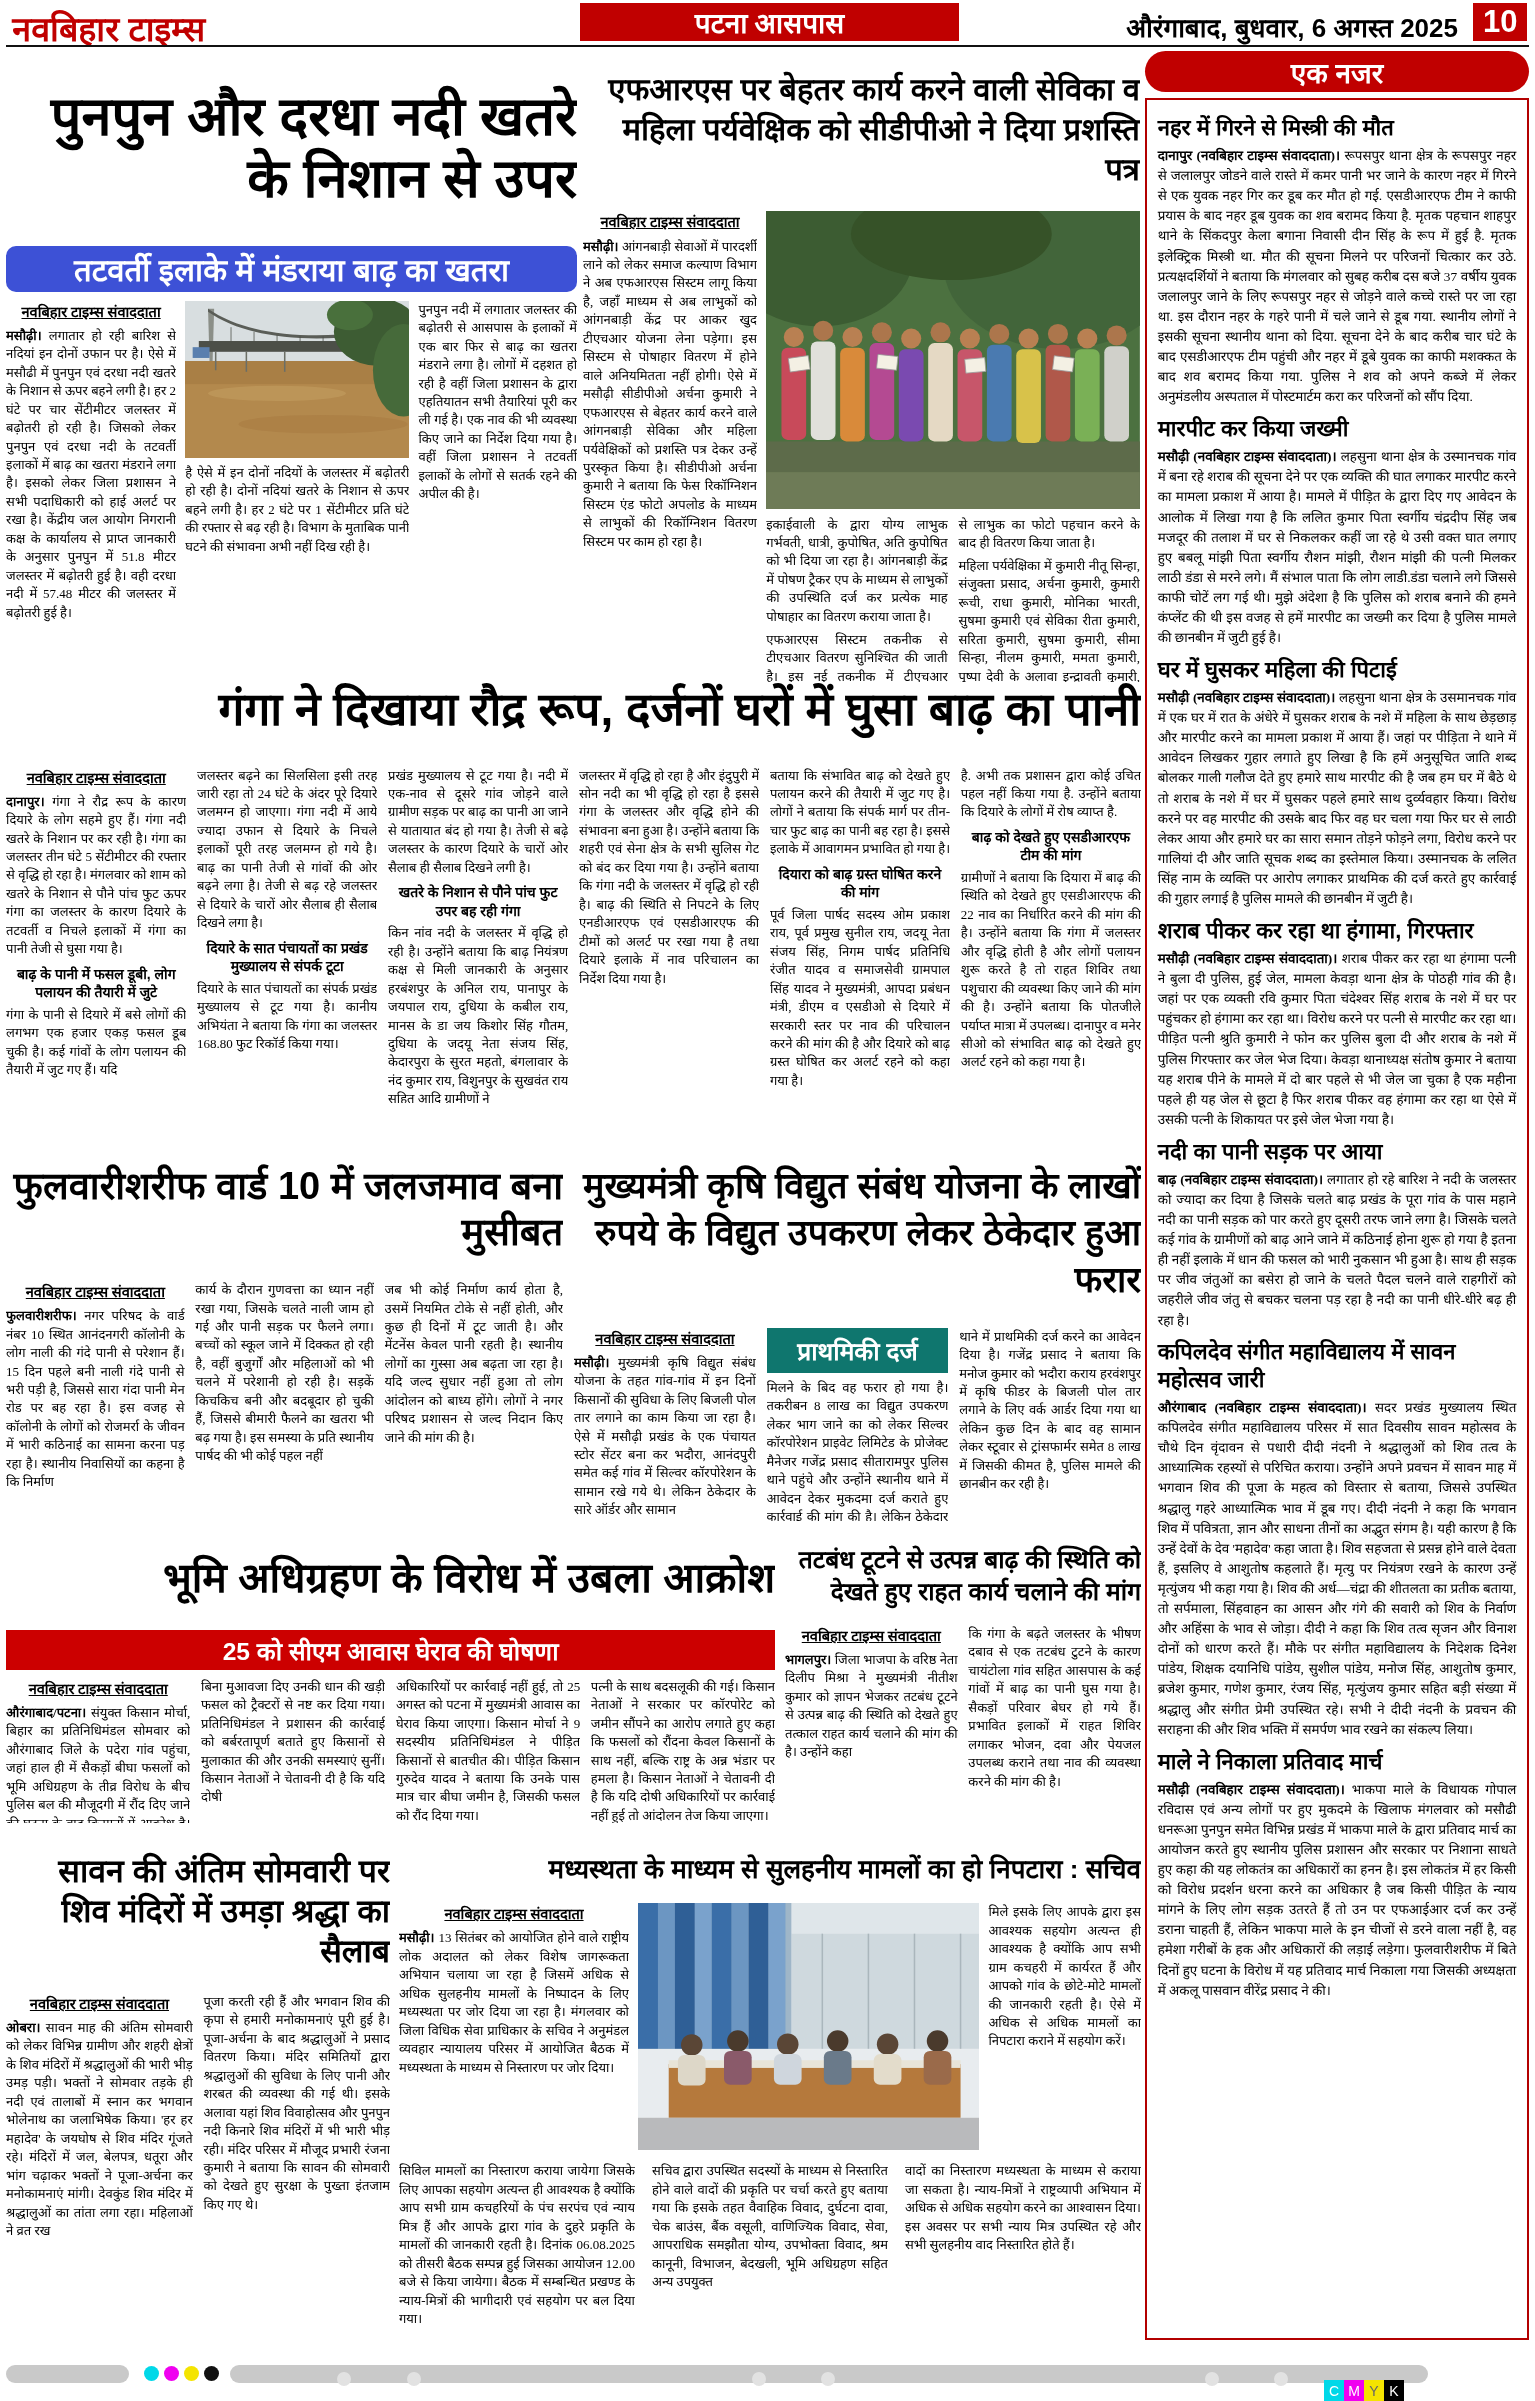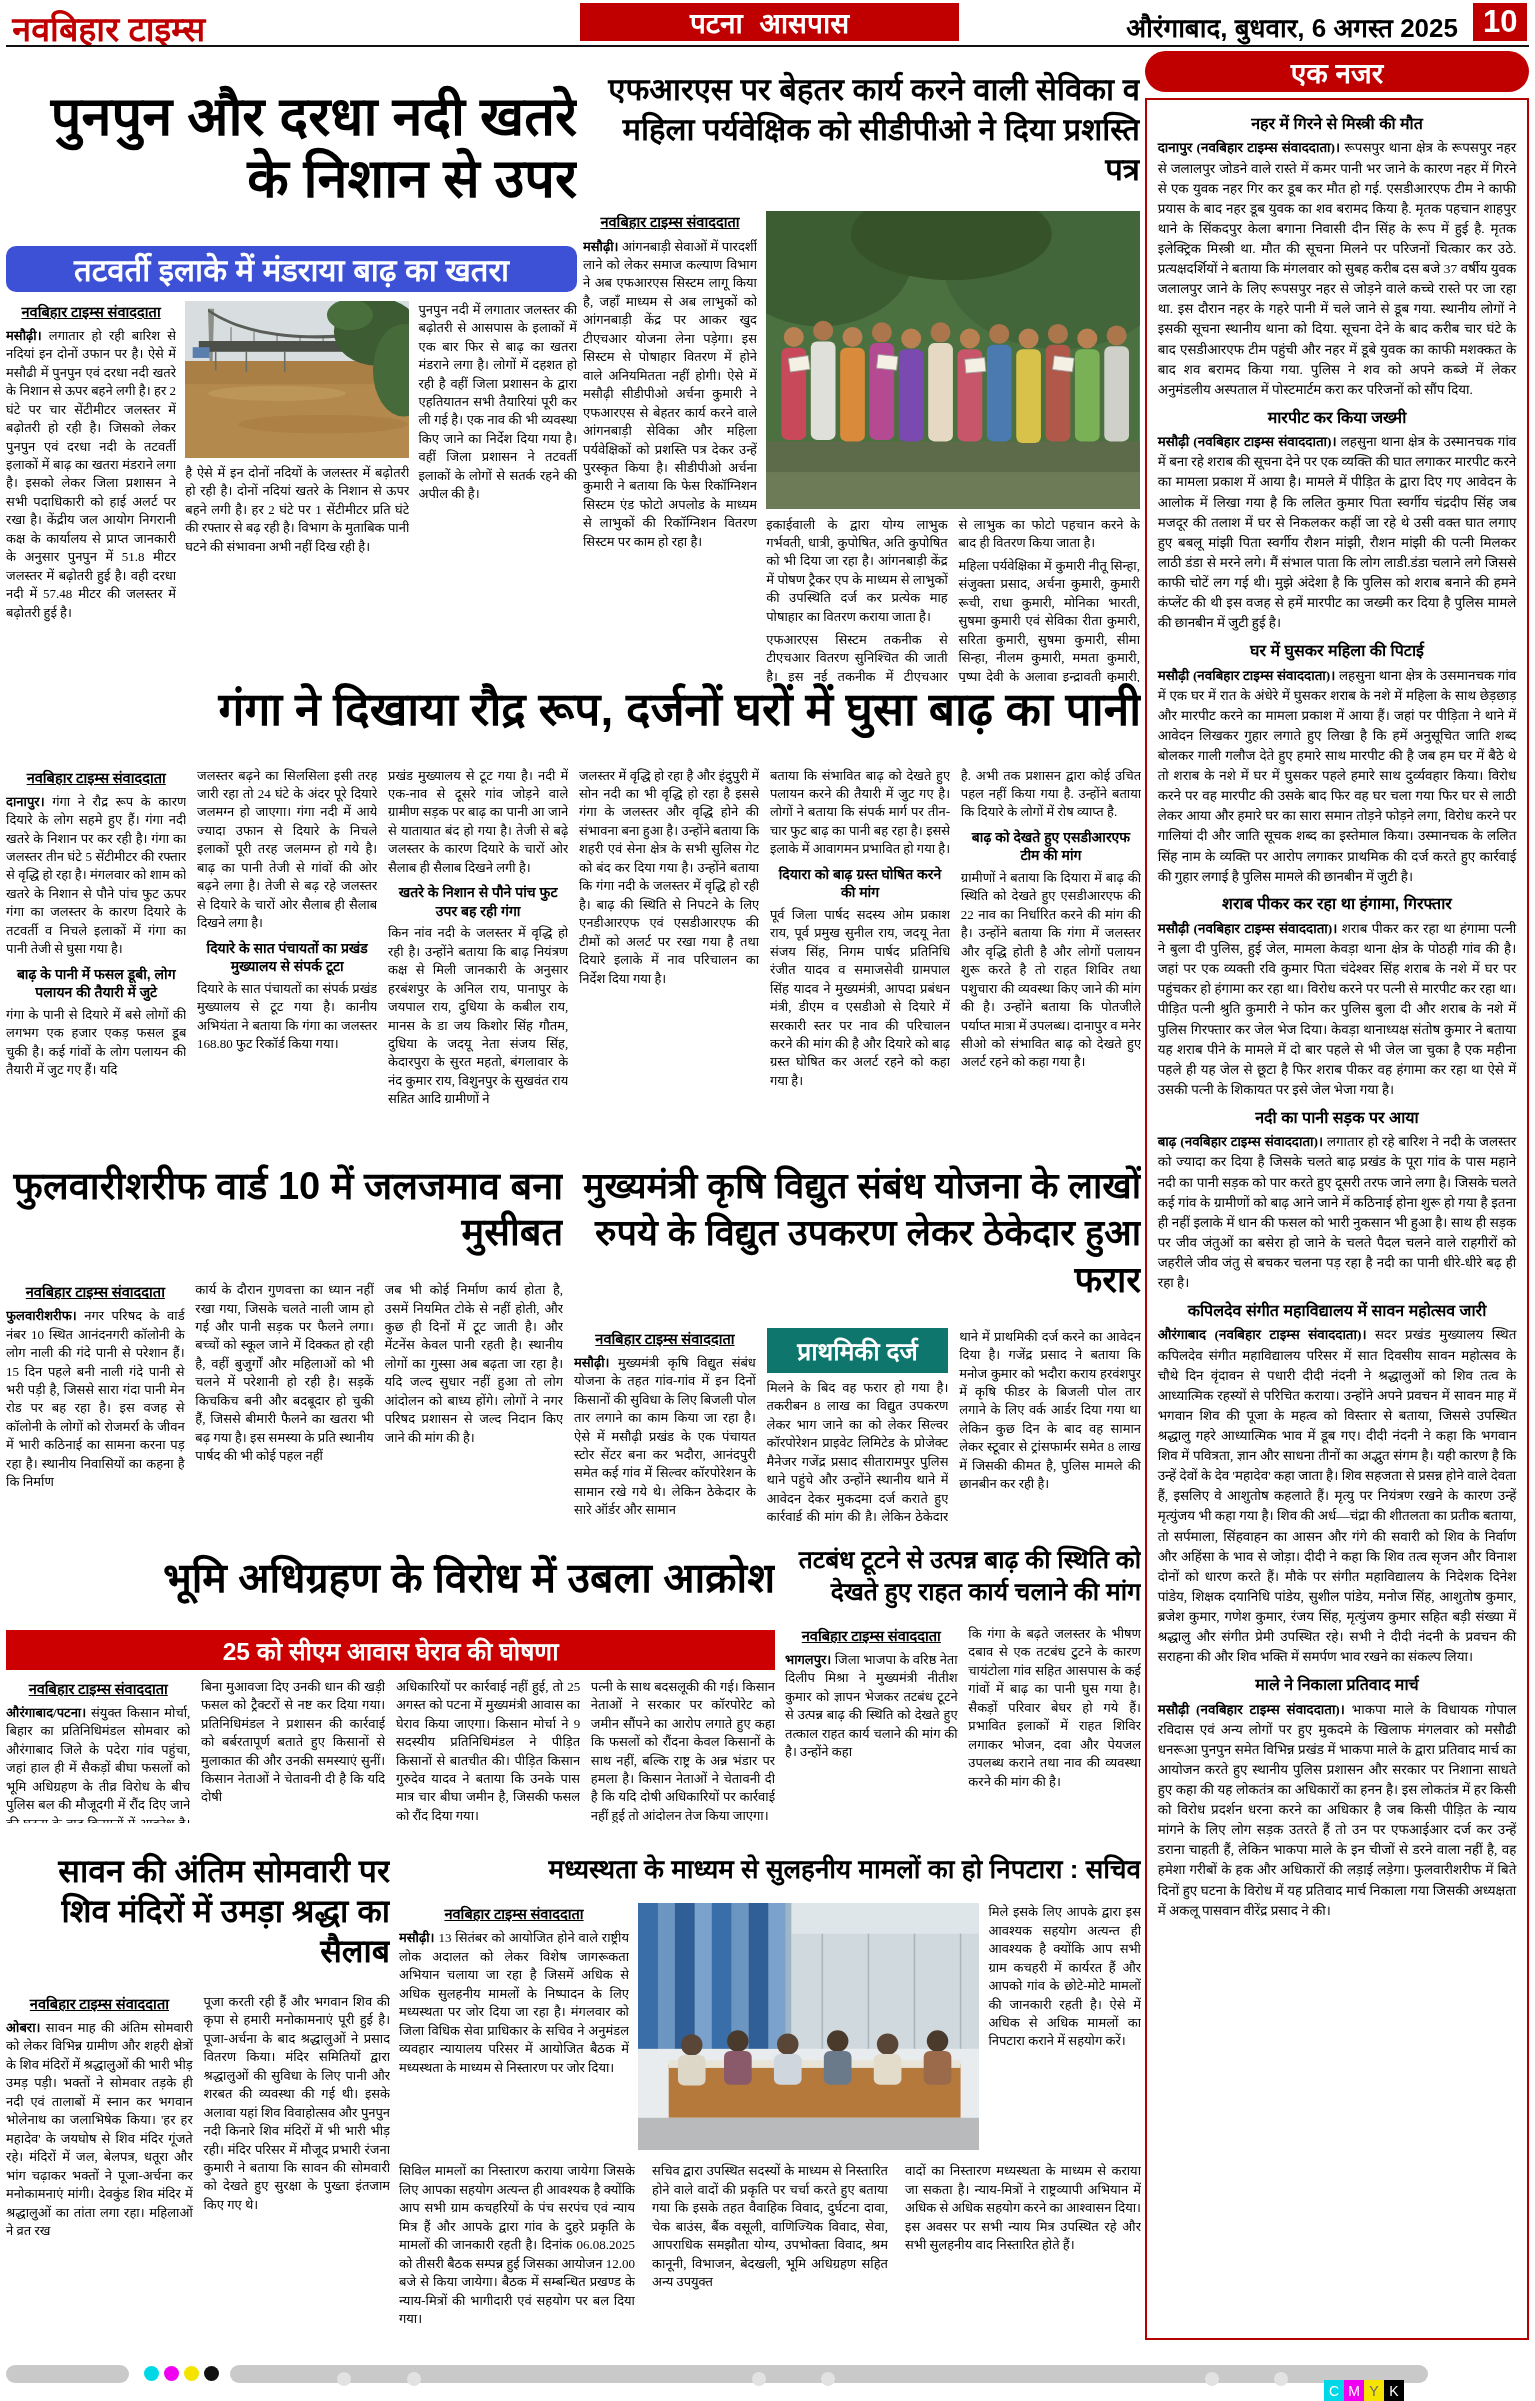--- a/index.html
+++ b/index.html
@@ -2,21 +2,21 @@
 <html style="font-size:12.3px"><head>
 <meta charset="utf-8">
 <style>
   html,body{margin:0;padding:0;background:#9e9e9e;}
   .page{position:relative;width:1535px;height:2401px;background:#ffffff;
         font-family:"Liberation Serif",serif;color:#000;overflow:hidden;}
   
   .masthead{position:absolute;left:12.3px;top:4.6px;font-family:"Liberation Sans",sans-serif;
             font-weight:bold;font-size:34px;color:#c00000;}
   .flag{position:absolute;left:580px;top:3.1px;width:379px;height:38px;background:#c00000;
-        color:#fff;font-family:Liberation Mono, monospace;font-weight:bold;font-size:28px;
+        color:#fff;font-family:Liberation Serif, serif;font-weight:bold;font-size:28px;
         display:flex;align-items:center;justify-content:center;}
   .dateline{position:absolute;right:77px;top:9.2px;font-weight:bold;font-size:26px;
             font-family:"Liberation Sans",sans-serif;}
   .pageno{position:absolute;right:7.7px;top:3.1px;width:54px;height:38px;background:#c00000;color:#fff;
           font-family:"Liberation Sans",sans-serif;font-weight:bold;font-size:31px;
           display:flex;align-items:center;justify-content:center;}
   .toprule{position:absolute;left:6.1px;right:6.1px;top:45px;height:2.3px;background:#111;}
   
   .bt{font-size:13px;line-height:1.42;text-align:justify;margin:0 0 4.6px 0;}
   .dl{font-weight:bold;}
@@ -38,21 +38,21 @@
   .a-c1{position:absolute;left:583px;top:49px;width:557px;height:633px;overflow:hidden;}
   .a-c1 .hl{font-size:31px;line-height:1.3;}
   .c1-row{display:grid;grid-template-columns:174px 1fr;gap:9.2px;margin-top:7.7px;height:530px;}
   .ph-group{width:100%;height:298px;margin-bottom:6.1px;}
   .c1-sub{columns:2;column-gap:10.7px;height:216px;overflow:hidden;}
   
   .rail{position:absolute;left:1145px;top:51px;width:384px;height:2299px;}
   .rail-pill{height:41px;background:#c00000;border-radius:21.5px;color:#fff;display:flex;align-items:center;
              justify-content:center;font-family:"Liberation Sans",sans-serif;font-weight:bold;font-size:28px;}
   .rail-box{margin-top:6.1px;border:2.3px solid #b30000;padding:6.1px 10.7px;height:2226px;overflow:hidden;}
-  .rail-h{font-family:"Liberation Sans",sans-serif;font-weight:bold;text-align:center;font-size:16px;
+  .rail-h{font-family:"Liberation Sans",sans-serif;font-weight:bold;text-align:left;font-size:22px;
           line-height:1.25;margin:7.7px 0 4.6px 0;}
   .rail-p{font-size:13.4px;line-height:1.5;text-align:justify;margin:0;}
   
   .a-g{position:absolute;left:6.1px;top:652px;width:1135px;height:451px;overflow:hidden;}
   .a-g .hl{font-size:46px;line-height:1.15;white-space:nowrap;}
   .g-cols{grid-template-columns:repeat(6,1fr);margin-top:10.7px;height:373px;}
   
   .a-m1{position:absolute;left:6.1px;top:1139px;width:557px;height:382px;overflow:hidden;}
   .a-m1 .hl{font-size:38px;line-height:1.2;}
   .m1-cols{grid-template-columns:repeat(3,1fr);margin-top:9.2px;height:263px;}

